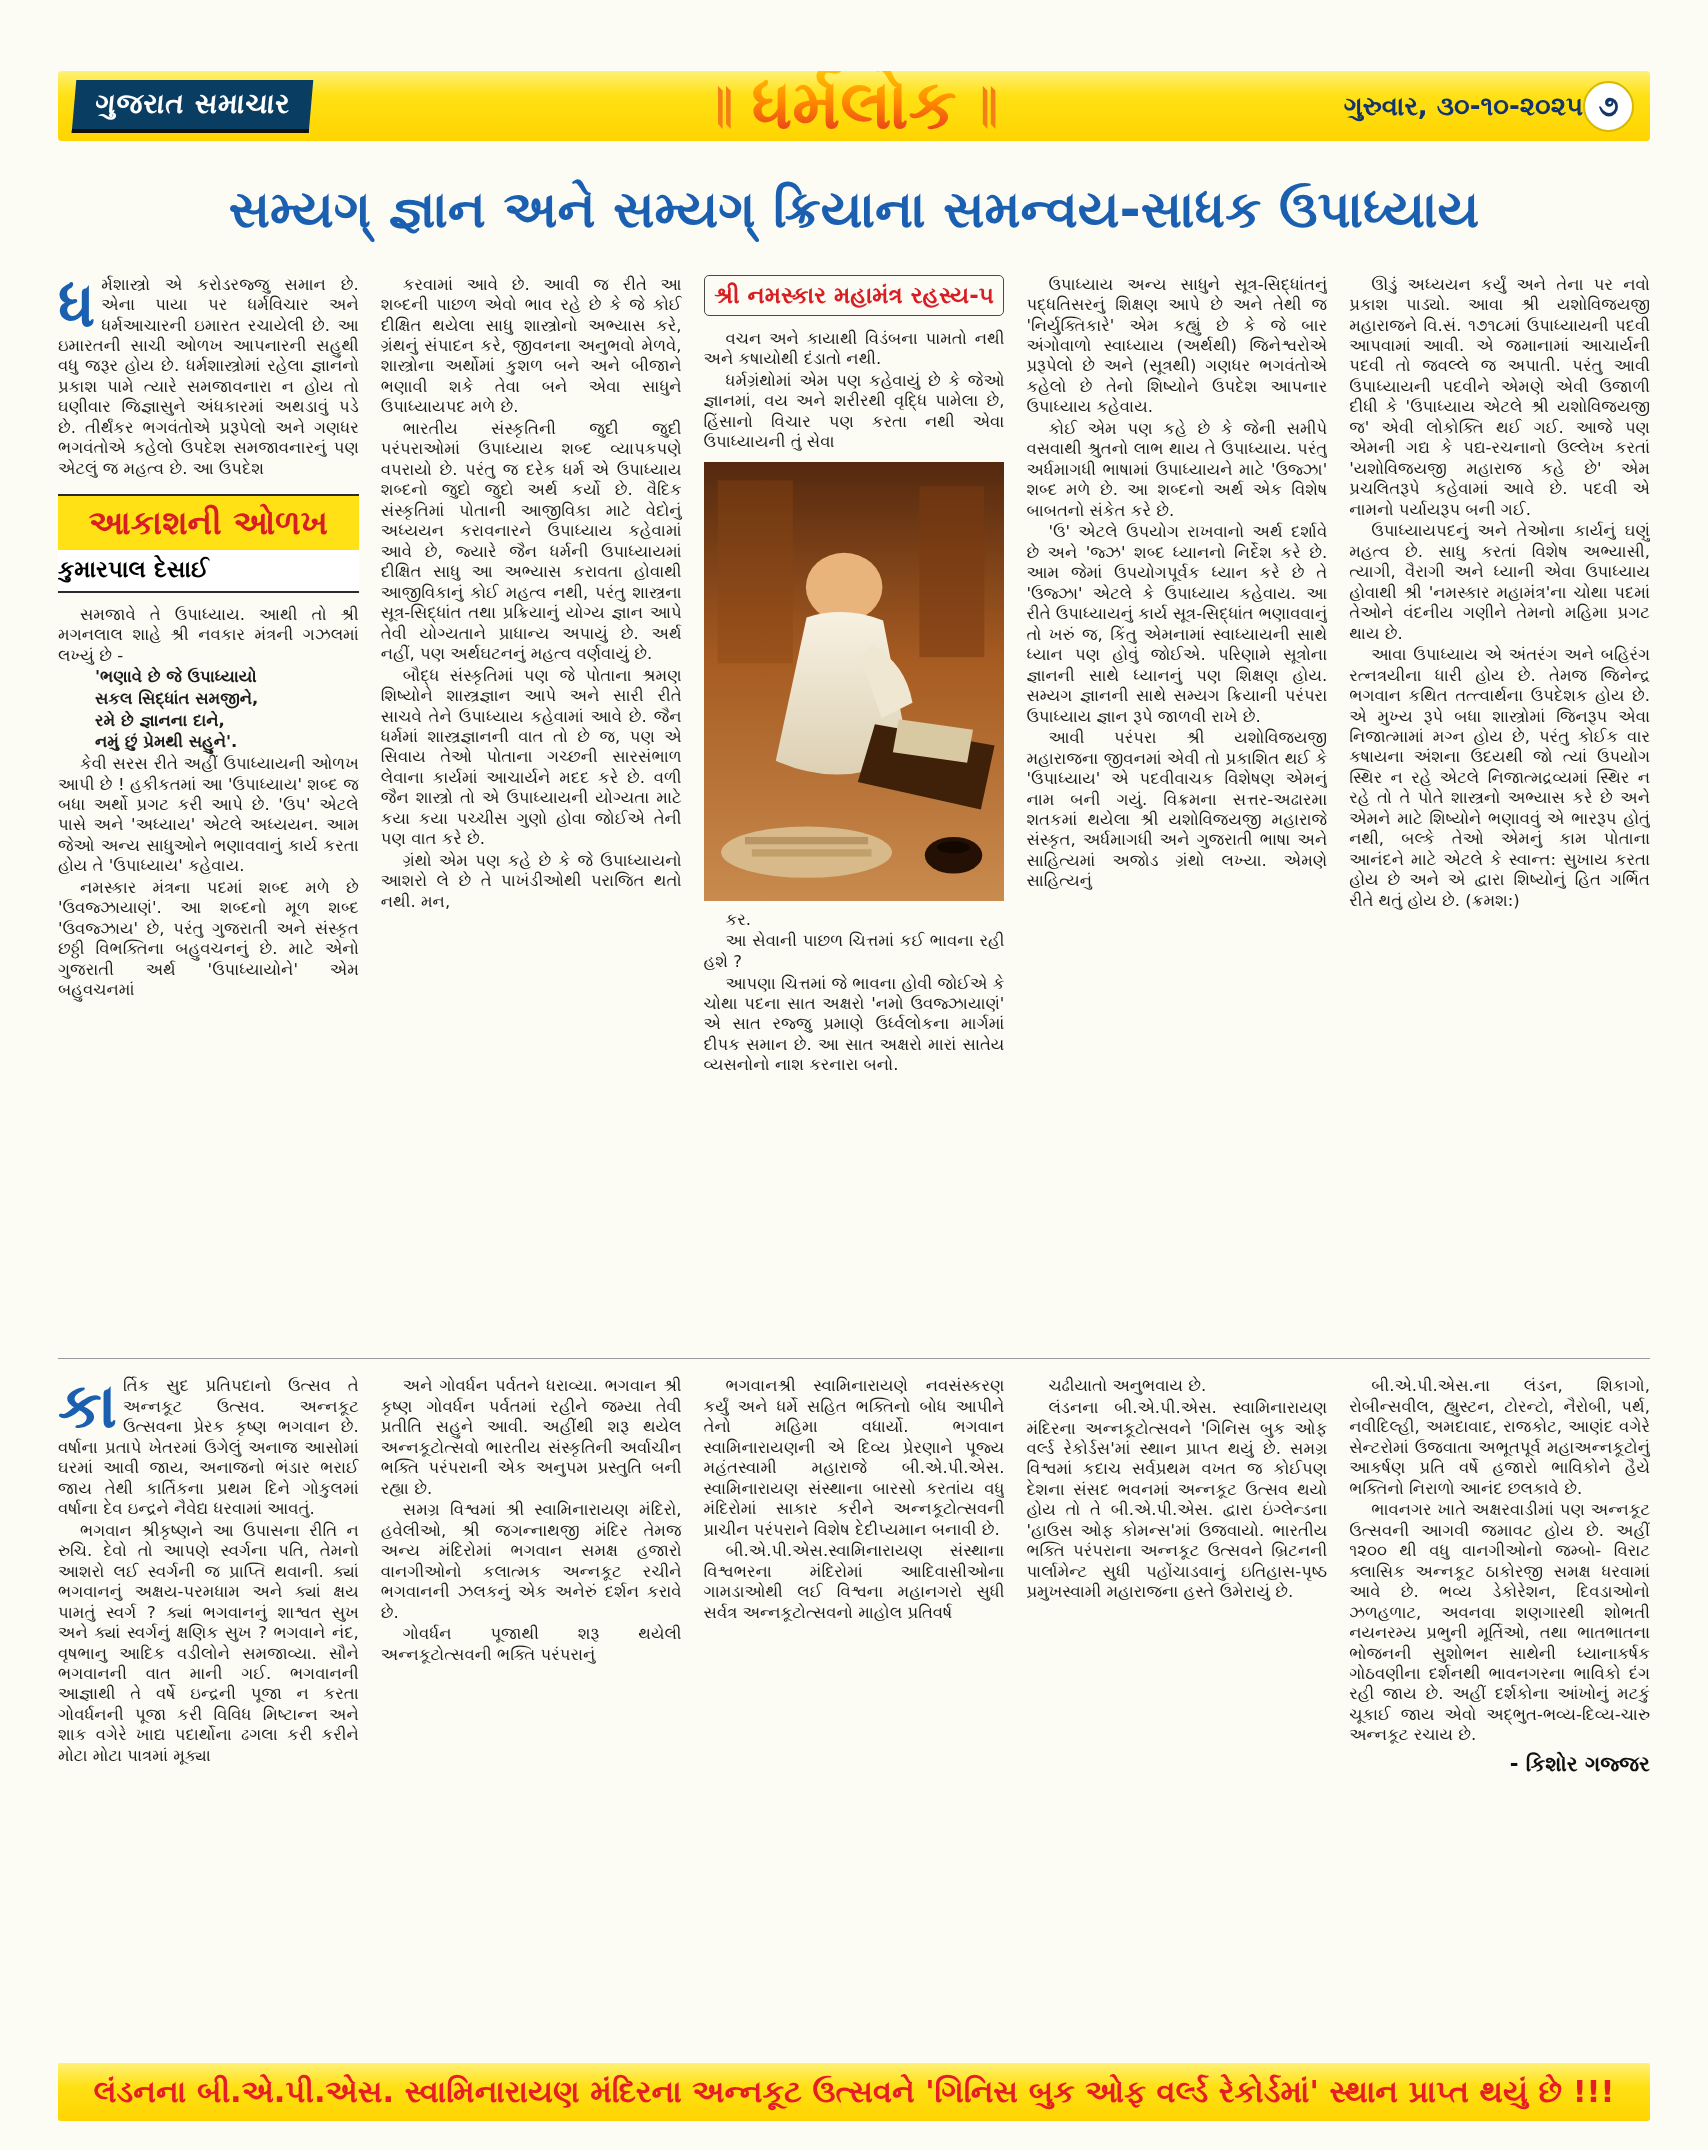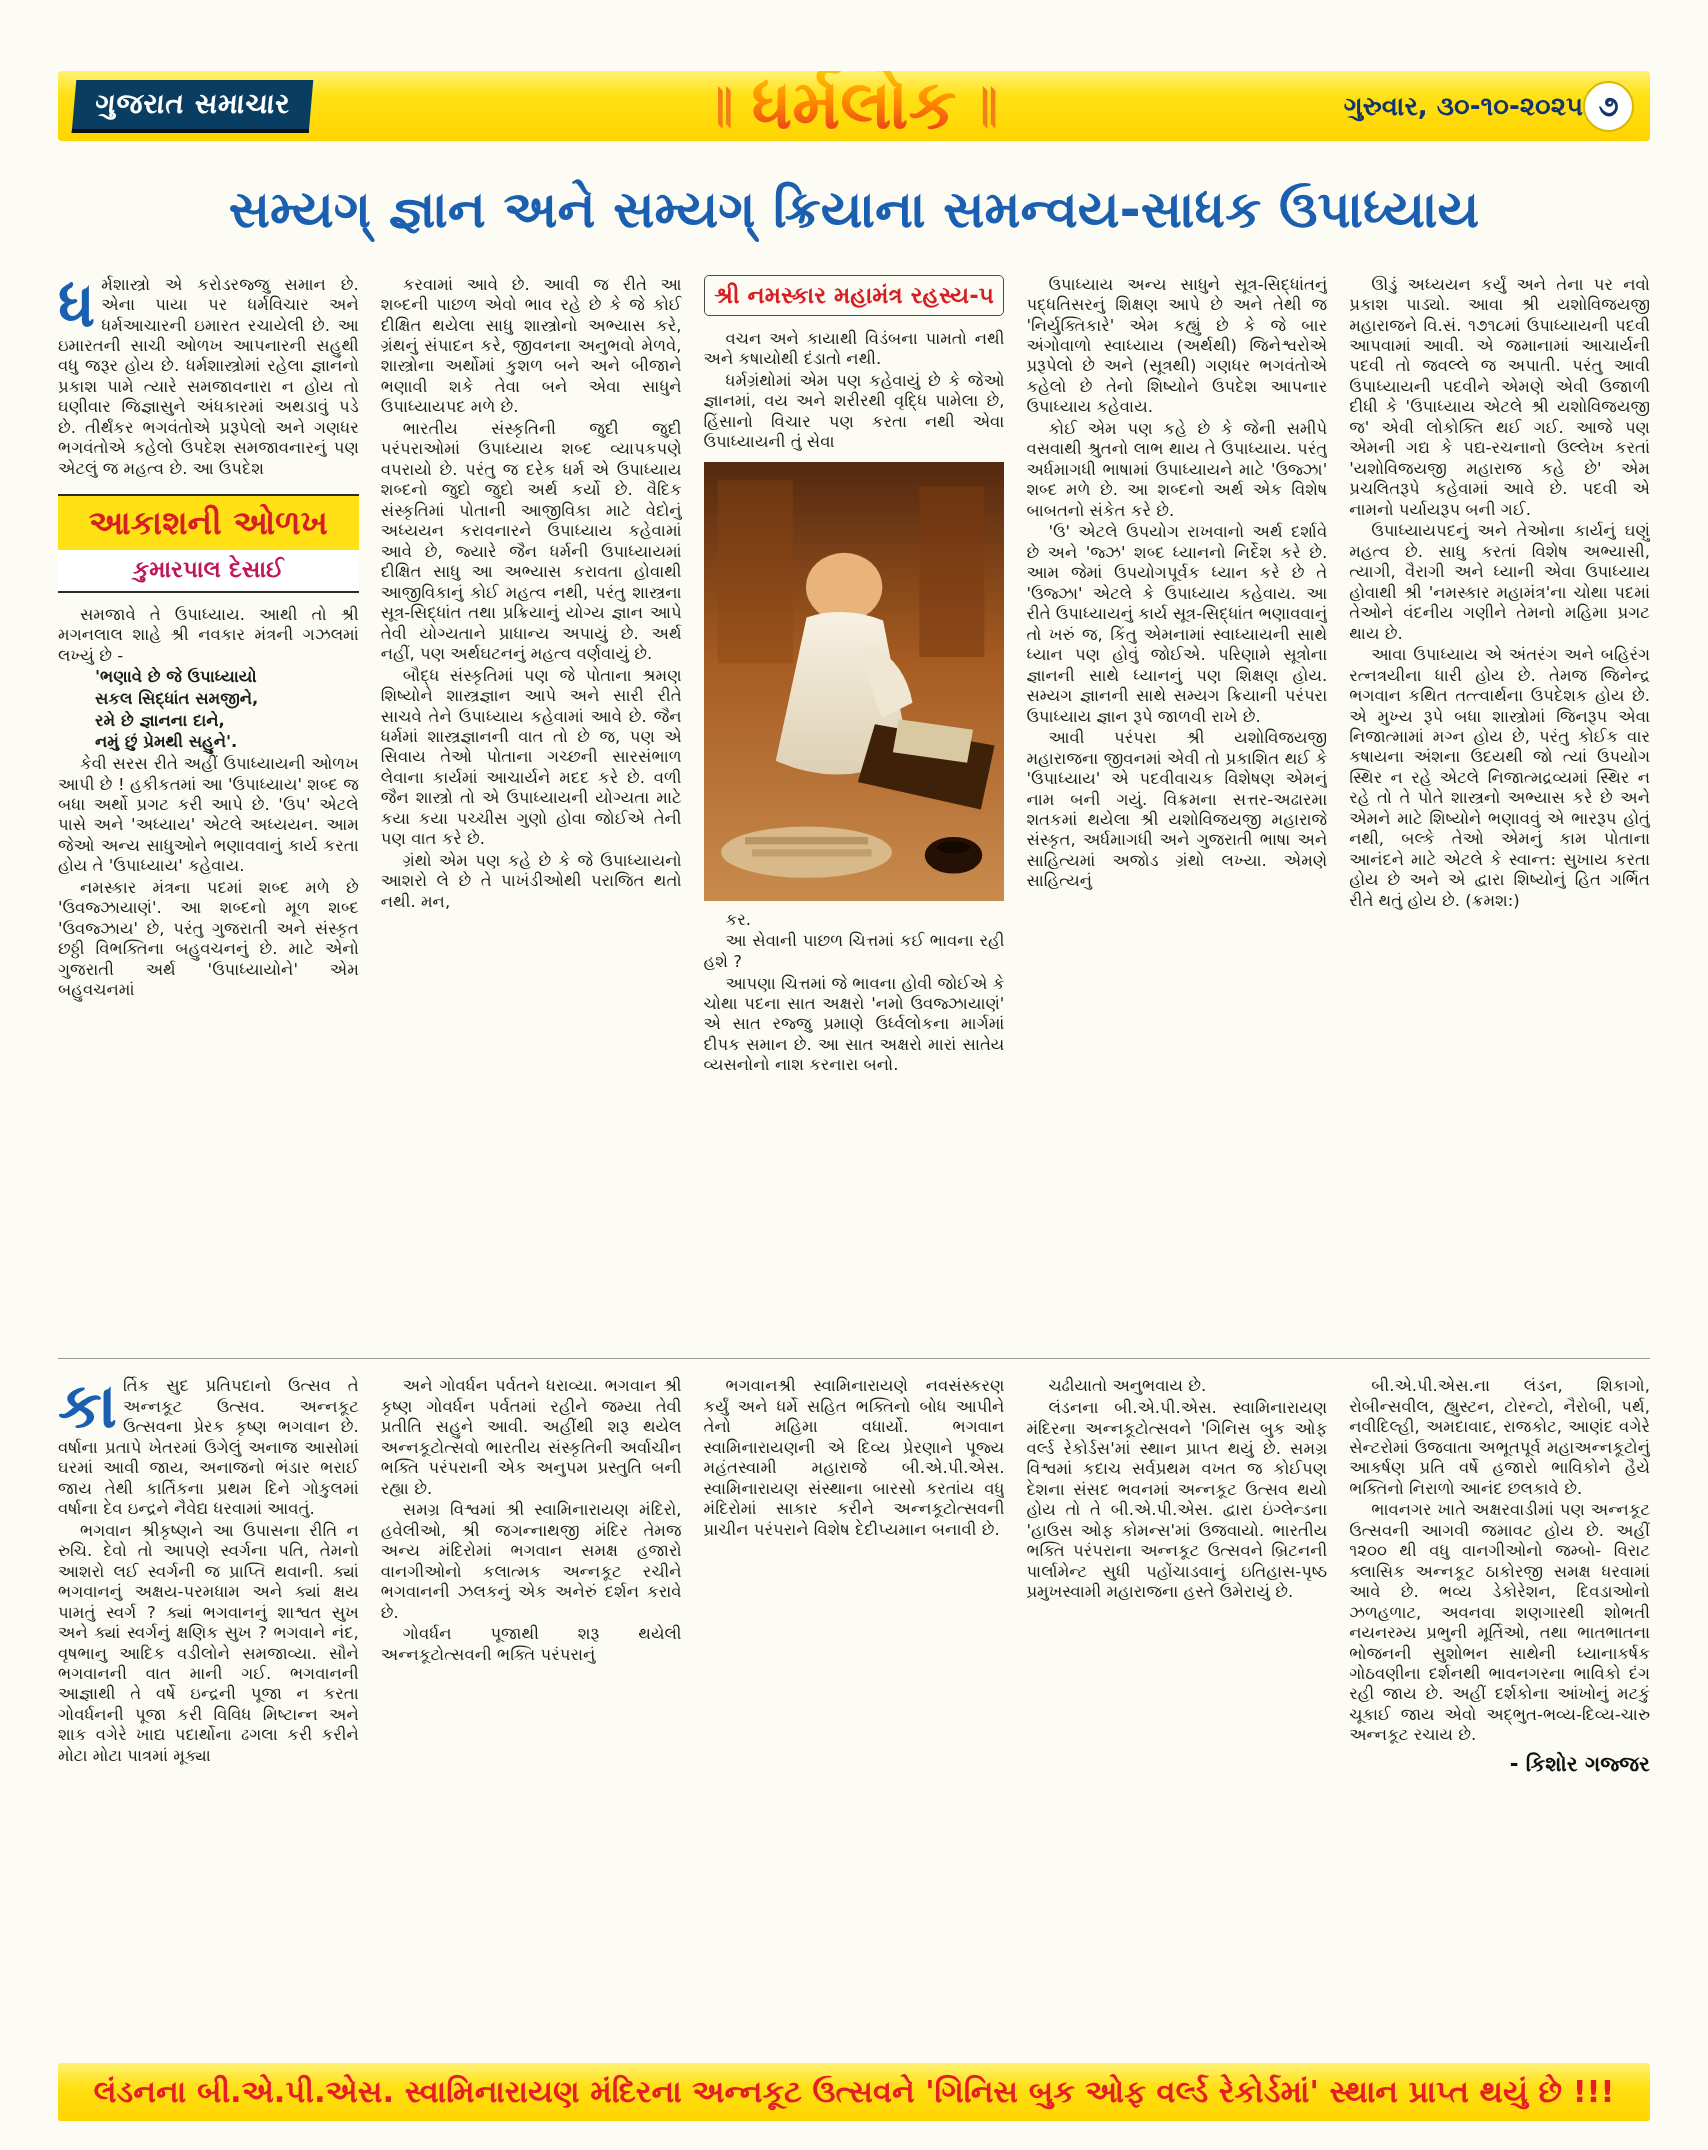--- a/index.html
+++ b/index.html
@@ -24,21 +24,21 @@
   .article { margin-top:35px; display:flex; gap:22px; height:1062px; overflow:hidden; }
   .col { flex:1 1 0; overflow:hidden; }
   .para { font-size:16.5px; line-height:1.24; text-align:justify; text-indent:22px; margin-bottom:1.2px; }
   .para.lead { text-indent:0; }
   .para.verse { text-indent:0; padding-left:37px; font-weight:bold; text-align:left; }
   .dropcap { float:left; font-size:62px; line-height:0.82; font-weight:bold; color:#1a5fb0; padding:4.9px 6.1px 0 0; }
 
   
   .author-box { margin:14.6px 0 12.2px; border-top:2.4px solid #2b2b2b; border-bottom:2.4px solid #2b2b2b; }
   .author-box-title { background:#ffe115; color:#d81e23; font-weight:bold; font-size:33px; text-align:center; padding:7.3px 0; }
-  .author-box-name { color:#be185d; font-weight:bold; font-size:23px; text-align:center; padding:6.1px 0 7.3px; background:#ffffff; }
+  .author-box-name { color:#000000; font-weight:bold; font-size:23px; text-align:left; padding:6.1px 0 7.3px; background:#ffffff; }
 
   
   .series-box { border:1.8px solid #4a4a4a; border-radius:5px; padding:6.1px 4.9px; text-align:center; color:#d81e23; font-weight:bold; font-size:23px; margin-bottom:12.2px; line-height:1.2; }
 
   
   .photo { width:100%; height:439px; margin:9.8px 0 8.5px; display:block; background:#7a4categories; }
   .photo svg { width:100%; height:100%; display:block; }
 
   
   .section-divider { margin:21px 0 17px; height:1.8px; background:#9a9a9a; }
@@ -182,20 +182,21 @@
       <div>
           <p class="para">અને ગોવર્ધન પર્વતને ધરાવ્યા. ભગવાન શ્રી કૃષ્ણ ગોવર્ધન પર્વતમાં રહીને જમ્યા તેવી પ્રતીતિ સહુને આવી. અહીંથી શરૂ થયેલ અન્નકૂટોત્સવો ભારતીય સંસ્કૃતિની અર્વાચીન ભક્તિ પરંપરાની એક અનુપમ પ્રસ્તુતિ બની રહ્યા છે.</p>
           <p class="para">સમગ્ર વિશ્વમાં શ્રી સ્વામિનારાયણ મંદિરો, હવેલીઓ, શ્રી જગન્નાથજી મંદિર તેમજ અન્ય મંદિરોમાં ભગવાન સમક્ષ હજારો વાનગીઓનો કલાત્મક અન્નકૂટ રચીને ભગવાનની ઝલકનું એક અનેરું દર્શન કરાવે છે.</p>
           <p class="para">ગોવર્ધન પૂજાથી શરૂ થયેલી અન્નકૂટોત્સવની ભક્તિ પરંપરાનું</p>
         </div>
     </div>
 
     <div class="b-col b-col3">
       <div>
           <p class="para">ભગવાનશ્રી સ્વામિનારાયણે નવસંસ્કરણ કર્યું અને ધર્મે સહિત ભક્તિનો બોધ આપીને તેનો મહિમા વધાર્યો. ભગવાન સ્વામિનારાયણની એ દિવ્ય પ્રેરણાને પૂજ્ય મહંતસ્વામી મહારાજે બી.એ.પી.એસ. સ્વામિનારાયણ સંસ્થાના બારસો કરતાંય વધુ મંદિરોમાં સાકાર કરીને અન્નકૂટોત્સવની પ્રાચીન પરંપરાને વિશેષ દેદીપ્યમાન બનાવી છે.</p>
+          <p class="para">બી.એ.પી.એસ.સ્વામિનારાયણ સંસ્થાના વિશ્વભરના મંદિરોમાં આદિવાસીઓના ગામડાઓથી લઈ વિશ્વના મહાનગરો સુધી સર્વત્ર અન્નકૂટોત્સવનો માહોલ પ્રતિવર્ષ</p>
         </div>
     </div>
 
     <div class="b-col b-col4">
       <div>
           <p class="para">ચઢીયાતો અનુભવાય છે.</p>
           <p class="para">લંડનના બી.એ.પી.એસ. સ્વામિનારાયણ મંદિરના અન્નકૂટોત્સવને 'ગિનિસ બુક ઓફ વર્લ્ડ રેકોર્ડસ'માં સ્થાન પ્રાપ્ત થયું છે. સમગ્ર વિશ્વમાં કદાચ સર્વપ્રથમ વખત જ કોઈપણ દેશના સંસદ ભવનમાં અન્નકૂટ ઉત્સવ થયો હોય તો તે બી.એ.પી.એસ. દ્વારા ઇંગ્લેન્ડના 'હાઉસ ઓફ કોમન્સ'માં ઉજવાયો. ભારતીય ભક્તિ પરંપરાના અન્નકૂટ ઉત્સવને બ્રિટનની પાર્લામેન્ટ સુધી પહોંચાડવાનું ઇતિહાસ-પૃષ્ઠ પ્રમુખસ્વામી મહારાજના હસ્તે ઉમેરાયું છે.</p>
         </div>
     </div>
 

